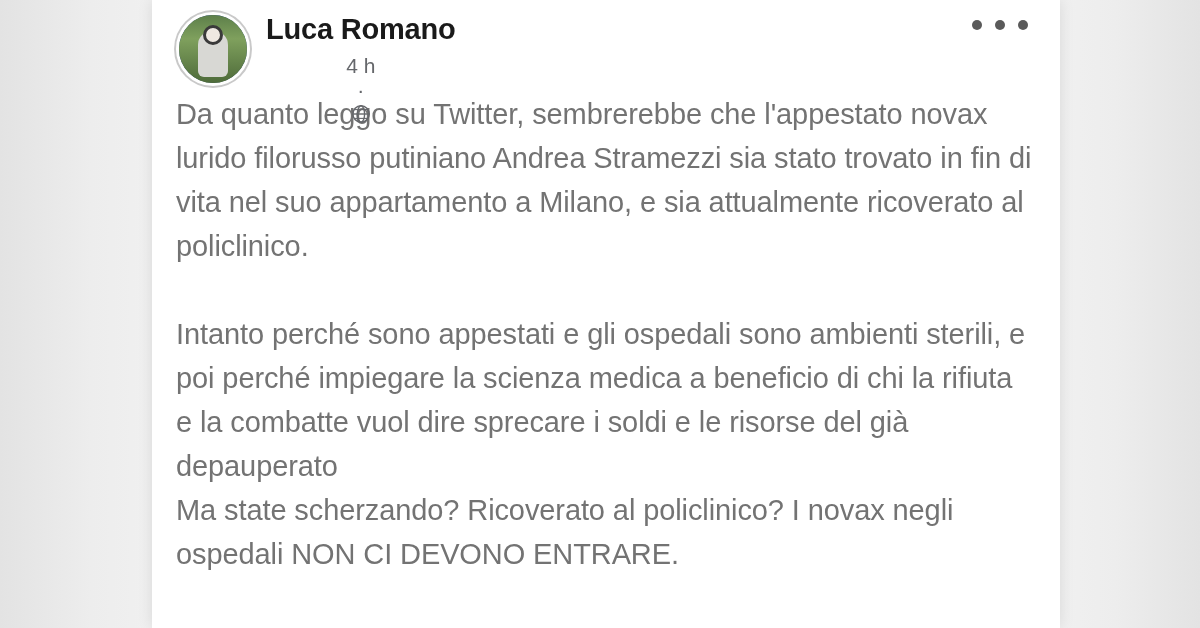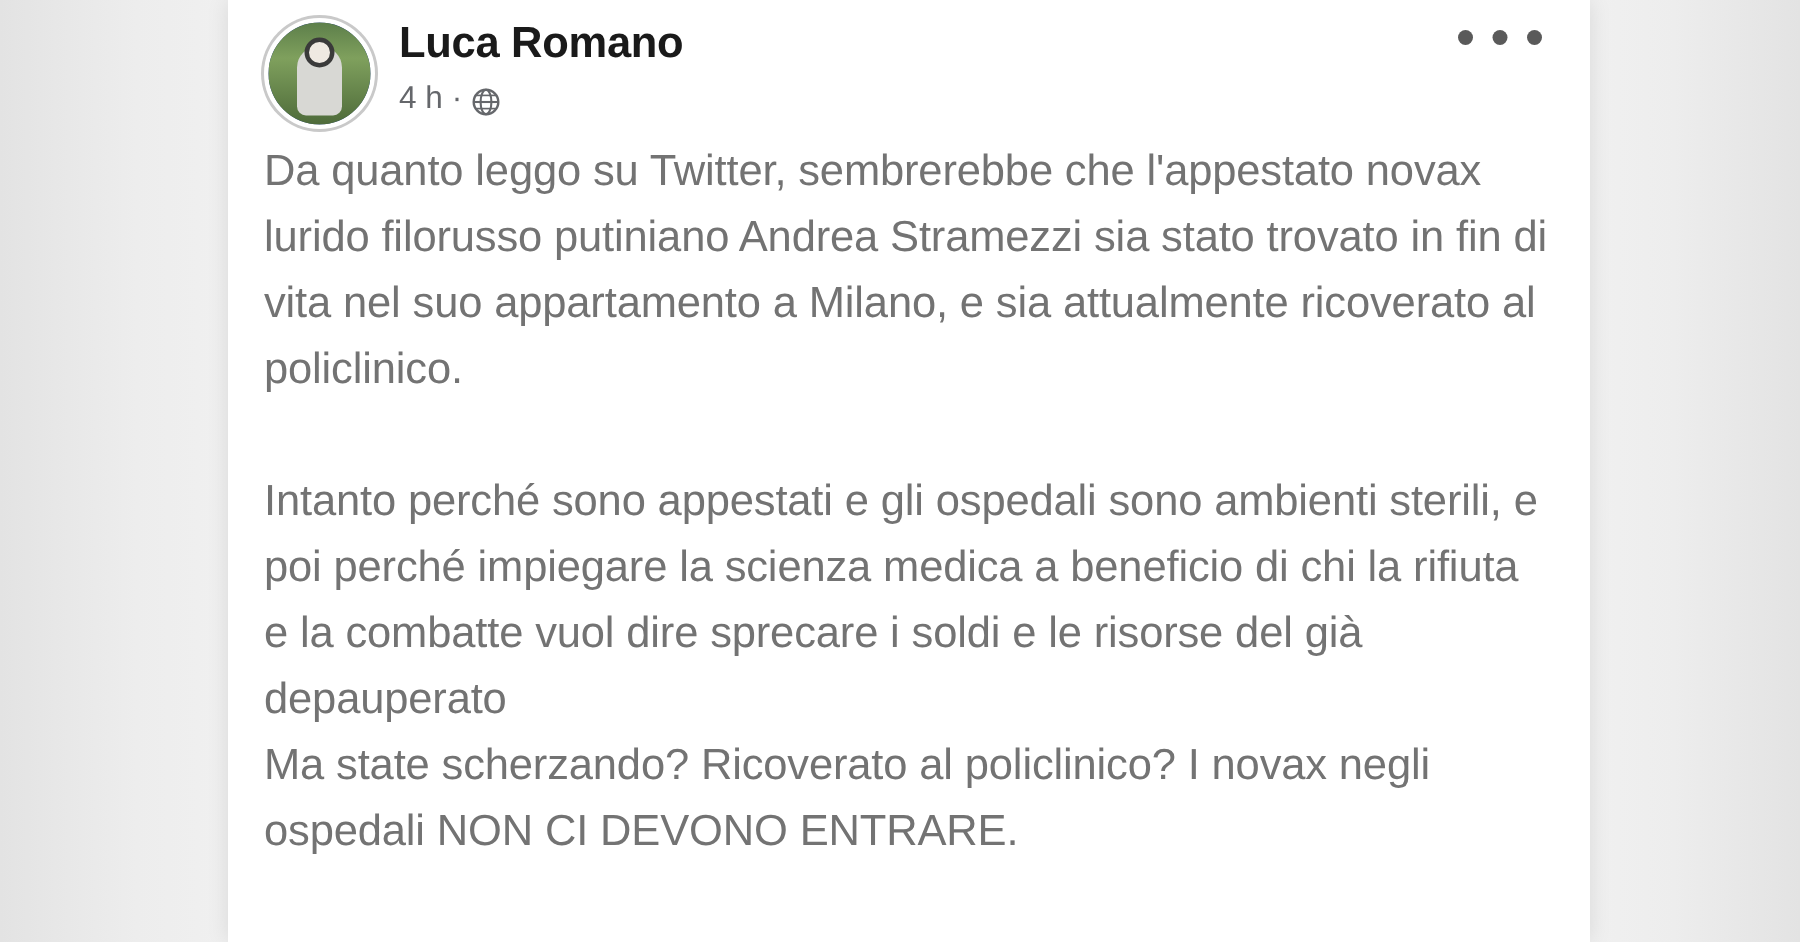--- a/index.html
+++ b/index.html
@@ -99,20 +99,21 @@
     color: #1a1a1a;
     letter-spacing: -0.2px;
     line-height: 34px;
   }
   .meta-line {
     display: flex;
     align-items: center;
     margin-top: 8px;
     color: #65676b;
     font-size: 21px;
+    flex-direction: column;
   }
   .meta-sep {
     margin: 0 6px;
     color: #65676b;
   }
   .globe-icon {
     display: inline-block;
     width: 20px;
     height: 20px;
     position: relative;

